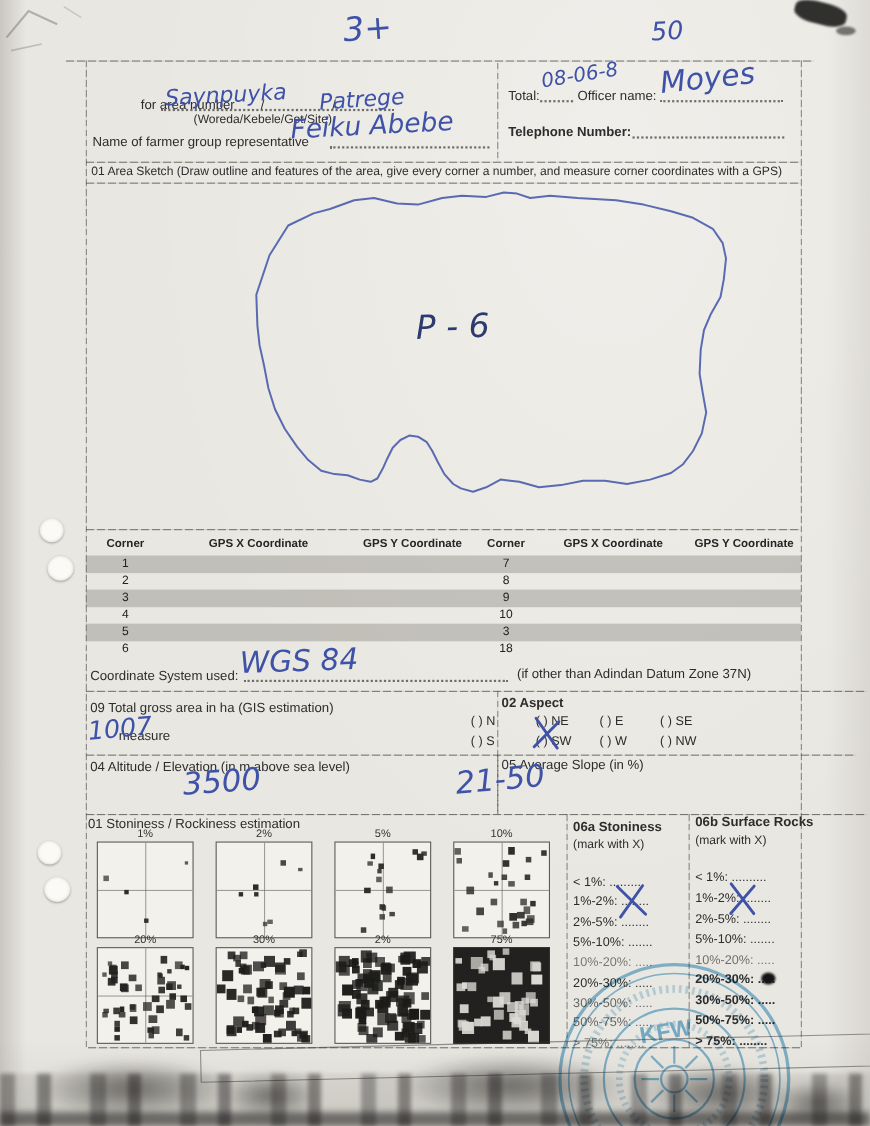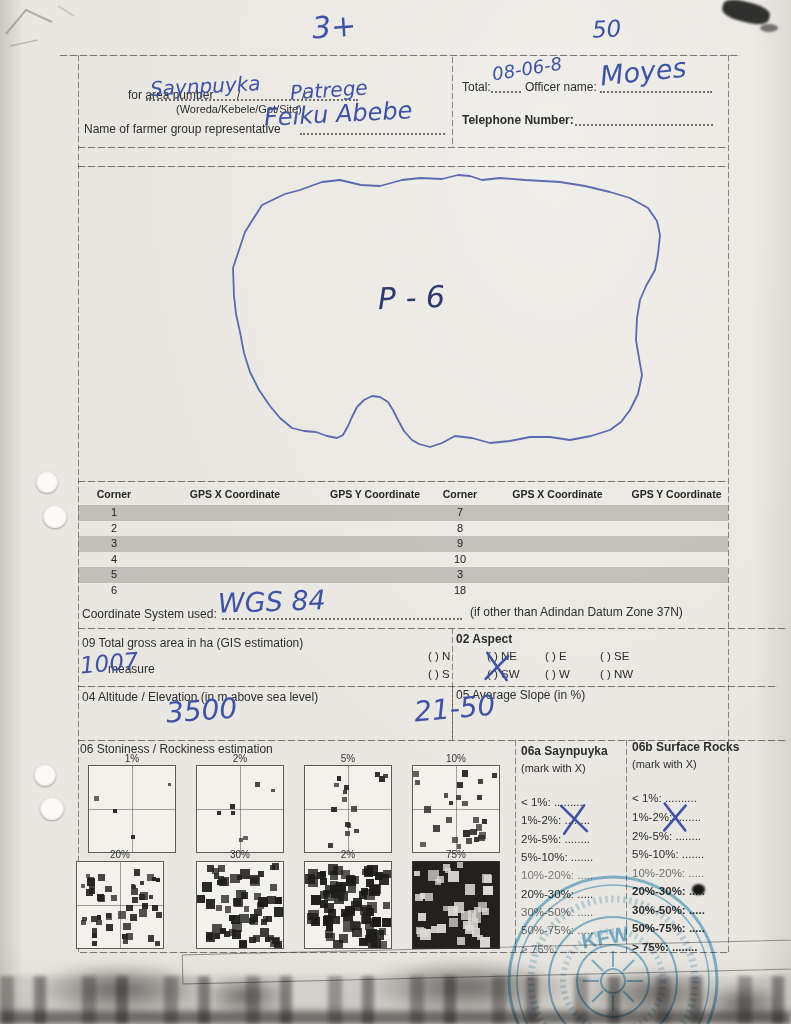--- a/index.html
+++ b/index.html
@@ -83,20 +83,21 @@
   <i class="dots" style="left:600px;top:78px;width:112px;"></i>
   <span class="hw" style="left:600px;top:58px;font-size:27px;transform:rotate(-6deg);">Moyes</span>
 
   <span class="lbl" style="left:84px;top:122px;">Name of farmer group representative</span>
   <i class="dots" style="left:300px;top:120px;width:145px;"></i>
   <span class="hw" style="left:264px;top:102px;font-size:24px;transform:rotate(-3deg);">Feiku Abebe</span>
   <span class="lbl b" style="left:462px;top:113px;">Telephone Number:</span>
   <i class="dots" style="left:575px;top:111px;width:138px;"></i>
 
   <i class="hl" style="left:78px;top:147px;width:650px;"></i>
+  <span class="lbl sm" style="left:83px;top:150px;">01 Area Sketch (Draw outline and features of the area, give every corner a number, and measure corner coordinates with a GPS)</span>
   <i class="hl" style="left:78px;top:166px;width:650px;"></i>
 
   <svg width="648" height="314" viewBox="0 0 648 314" style="position:absolute;left:80px;top:166px;">
     <path d="M153,102 L165,66 L182,39 L205,28 L220,24 L242,16 L260,14 L281,19 L300,20 L322,14 L340,12 L362,13 L378,9 L390,10 L402,14 L420,12 L445,14 L480,16 L505,20 L530,26 L550,32 L568,42 L577,55 L580,69 L578,88 L575,104 L566,120 L560,134 L557,152 L556,174 L559,192 L562,209 L558,228 L550,244 L541,256 L530,264 L511,270 L490,274 L470,271 L450,271 L430,275 L410,277 L392,272 L375,270 L362,277 L350,281 L339,278 L332,274 L324,265 L318,254 L313,244 L308,236 L300,231 L292,230 L284,234 L277,241 L272,251 L268,260 L263,269 L257,272 L247,270 L236,266 L224,265 L212,262 L200,252 L190,240 L179,224 L170,206 L164,187 L160,166 L156,148 L154,130 Z" fill="none" stroke="#3f53a8" stroke-width="1.8" stroke-linejoin="round" opacity=".85"></path>
   </svg>
   <span class="hw" style="left:378px;top:283px;font-size:30px;color:#2c3a6e;transform:rotate(-2deg);">P - 6</span>
 
   <i class="hl" style="left:78px;top:481px;width:650px;"></i>
   <div class="gtable">
     <div class="trow thead">
@@ -182,21 +183,21 @@
   </svg>
   <i class="hl" style="left:78px;top:686px;width:700px;"></i>
 
   <span class="lbl" style="left:82px;top:690px;">04 Altitude / Elevation (in m above sea level)</span>
   <i class="vl" style="left:452px;top:686px;height:54px;"></i>
   <span class="lbl" style="left:456px;top:688px;">05 Average Slope (in %)</span>
   <span class="hw" style="left:166px;top:697px;font-size:28px;transform:rotate(-4deg);">3500</span>
   <span class="hw" style="left:414px;top:695px;font-size:28px;transform:rotate(-5deg);">21-50</span>
   <i class="hl" style="left:78px;top:740px;width:710px;"></i>
 
-  <span class="lbl" style="left:80px;top:742px;">06 Stoniness / Rockiness estimation</span>
+  <span class="lbl" style="left:80px;top:742px;">01 Stoniness / Rockiness estimation</span>
   <i class="vl" style="left:515px;top:740px;height:212px;"></i>
   <i class="vl" style="left:626px;top:740px;height:212px;"></i>
   <i class="hl" style="left:80px;top:952px;width:648px;"></i>
 
   <div class="sgrid" style="left:88px;top:752px;">
     <div class="sgrid-label">1%</div>
     <div class="sgrid-box">
         <div class="crossh"></div>
         <div class="crossv"></div>
         <i style="left: 27.5%; top: 49.9%; width: 4.2px; height: 4.2px; background: rgb(46, 44, 42); opacity: 1;"></i>
@@ -268,21 +269,21 @@
         <i style="left: 57.4%; top: 40.2%; width: 5.4px; height: 5.4px; background: rgb(46, 44, 42); opacity: 0.77;"></i>
         <i style="left: 58%; top: 74.7%; width: 6.8px; height: 6.8px; background: rgb(46, 44, 42); opacity: 0.98;"></i>
         <i style="left: 62%; top: 84.2%; width: 6px; height: 6px; background: rgb(46, 44, 42); opacity: 0.82;"></i>
         <i style="left: 2.8%; top: 16%; width: 4.8px; height: 4.8px; background: rgb(46, 44, 42); opacity: 0.78;"></i>
         <i style="left: 8.7%; top: 88.1%; width: 5.6px; height: 5.6px; background: rgb(46, 44, 42); opacity: 0.73;"></i>
         <i style="left: 70.2%; top: 59.5%; width: 5.6px; height: 5.6px; background: rgb(46, 44, 42); opacity: 0.76;"></i>
         <i style="left: 72.9%; top: 67.3%; width: 6.7px; height: 6.7px; background: rgb(46, 44, 42); opacity: 0.74;"></i>
       </div>
   </div>
 
-  <div class="sgrid" style="left:76px;top:848px;">
+  <div class="sgrid" style="left:88px;top:848px;">
     <div class="sgrid-label">20%</div>
     <div class="sgrid-box">
         <div class="crossh"></div>
         <div class="crossv"></div>
         <i style="left: 91.9%; top: 18.2%; width: 4.3px; height: 4.3px; background: rgb(36, 34, 32); opacity: 0.98;"></i>
         <i style="left: 33.3%; top: 59.2%; width: 4.9px; height: 4.9px; background: rgb(36, 34, 32); opacity: 0.8;"></i>
         <i style="left: 52.5%; top: 83.2%; width: 5.4px; height: 5.4px; background: rgb(36, 34, 32); opacity: 0.97;"></i>
         <i style="left: 17.8%; top: 91.6%; width: 5.2px; height: 5.2px; background: rgb(36, 34, 32); opacity: 0.92;"></i>
         <i style="left: 4.9%; top: 25.5%; width: 4.2px; height: 4.2px; background: rgb(36, 34, 32); opacity: 0.71;"></i>
         <i style="left: 72.2%; top: 37.1%; width: 5.8px; height: 5.8px; background: rgb(36, 34, 32); opacity: 0.9;"></i>
@@ -526,21 +527,21 @@
         <i style="left: 17.6%; top: 9.8%; width: 10.7px; height: 10.7px; background: rgb(220, 218, 212); opacity: 0.73;"></i>
         <i style="left: 71.1%; top: 51.8%; width: 6.9px; height: 6.9px; background: rgb(220, 218, 212); opacity: 0.79;"></i>
         <i style="left: 25.9%; top: 19.7%; width: 5.6px; height: 5.6px; background: rgb(220, 218, 212); opacity: 0.74;"></i>
         <i style="left: 1.1%; top: 9.9%; width: 5.9px; height: 5.9px; background: rgb(220, 218, 212); opacity: 0.91;"></i>
         <i style="left: 40.2%; top: 50.8%; width: 10.8px; height: 10.8px; background: rgb(220, 218, 212); opacity: 0.95;"></i>
         <i style="left: 34.4%; top: 51.4%; width: 5px; height: 5px; background: rgb(220, 218, 212); opacity: 0.74;"></i>
         <i style="left: 7.6%; top: 36.3%; width: 5.4px; height: 5.4px; background: rgb(220, 218, 212); opacity: 0.98;"></i>
       </div>
   </div>
 
-  <span class="lbl b" style="left:521px;top:744px;">06a Saynpuyka</span>
+  <span class="lbl b" style="left:521px;top:744px;">06a Stoniness</span>
   <span class="lbl sm" style="left:521px;top:762px;">(mark with X)</span>
   <span class="opt" style="left:521px;top:796px;">&lt; 1%: ..........</span>
   <span class="opt" style="left:521px;top:814px;">1%-2%: ........</span>
   <span class="opt" style="left:521px;top:833px;">2%-5%: ........</span>
   <span class="opt" style="left:521px;top:851px;">5%-10%: .......</span>
   <span class="opt" style="left:521px;top:869px;opacity:.6;">10%-20%: .....</span>
   <span class="opt" style="left:521px;top:888px;">20%-30%: .....</span>
   <span class="opt" style="left:521px;top:906px;opacity:.7;">30%-50%: .....</span>
   <span class="opt" style="left:521px;top:924px;opacity:.7;">50%-75%: .....</span>
   <span class="opt" style="left:521px;top:943px;opacity:.6;">&gt; 75%: ........</span>

